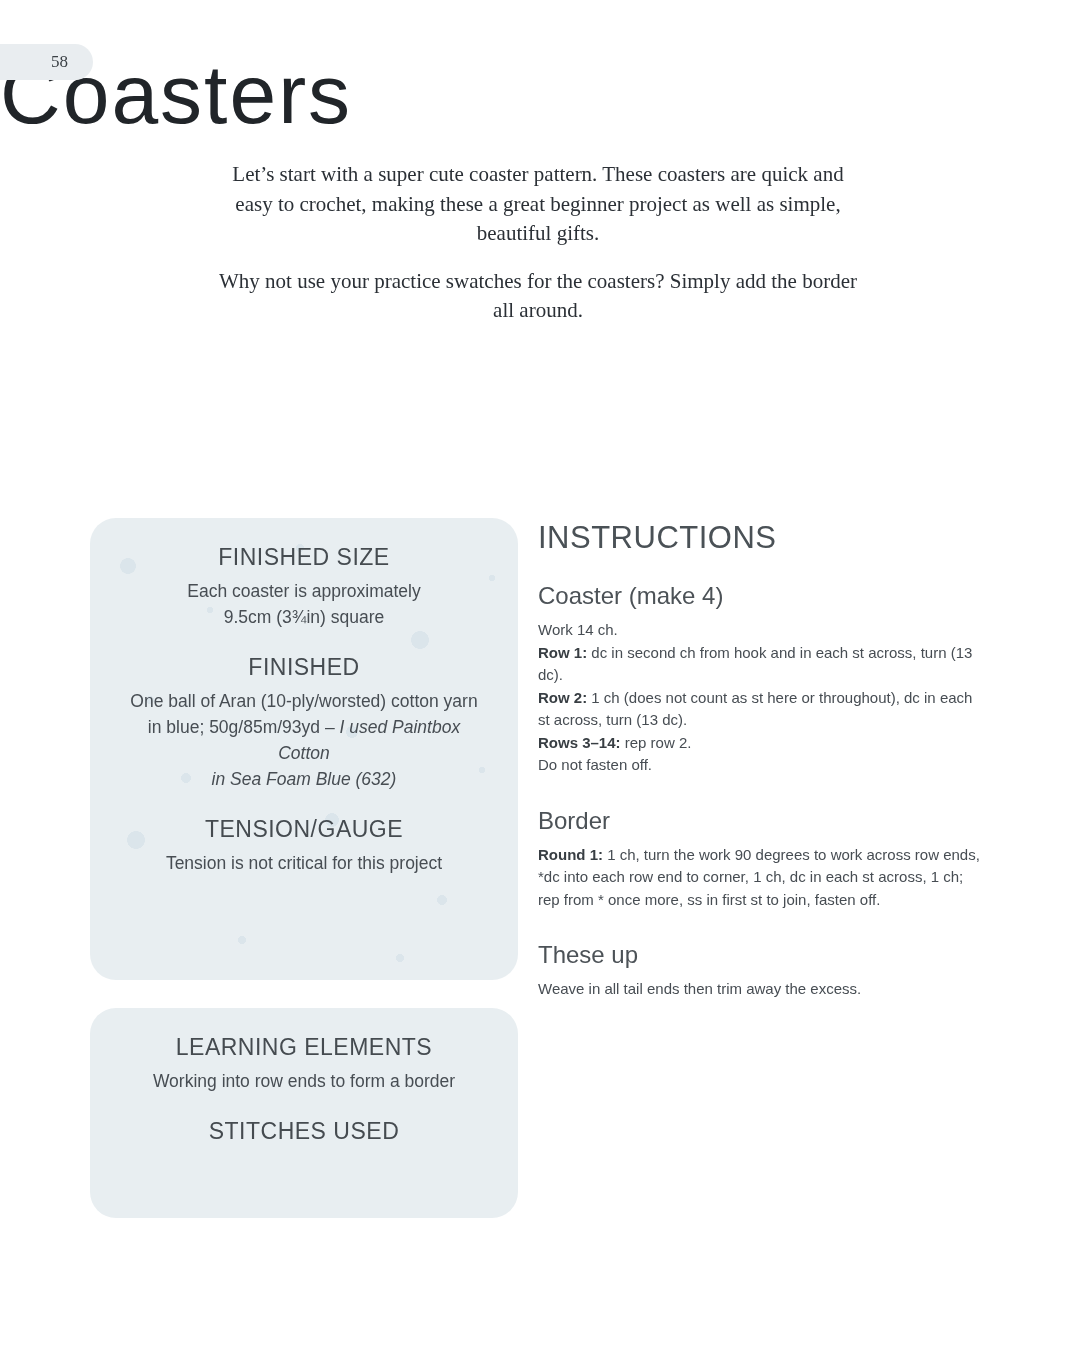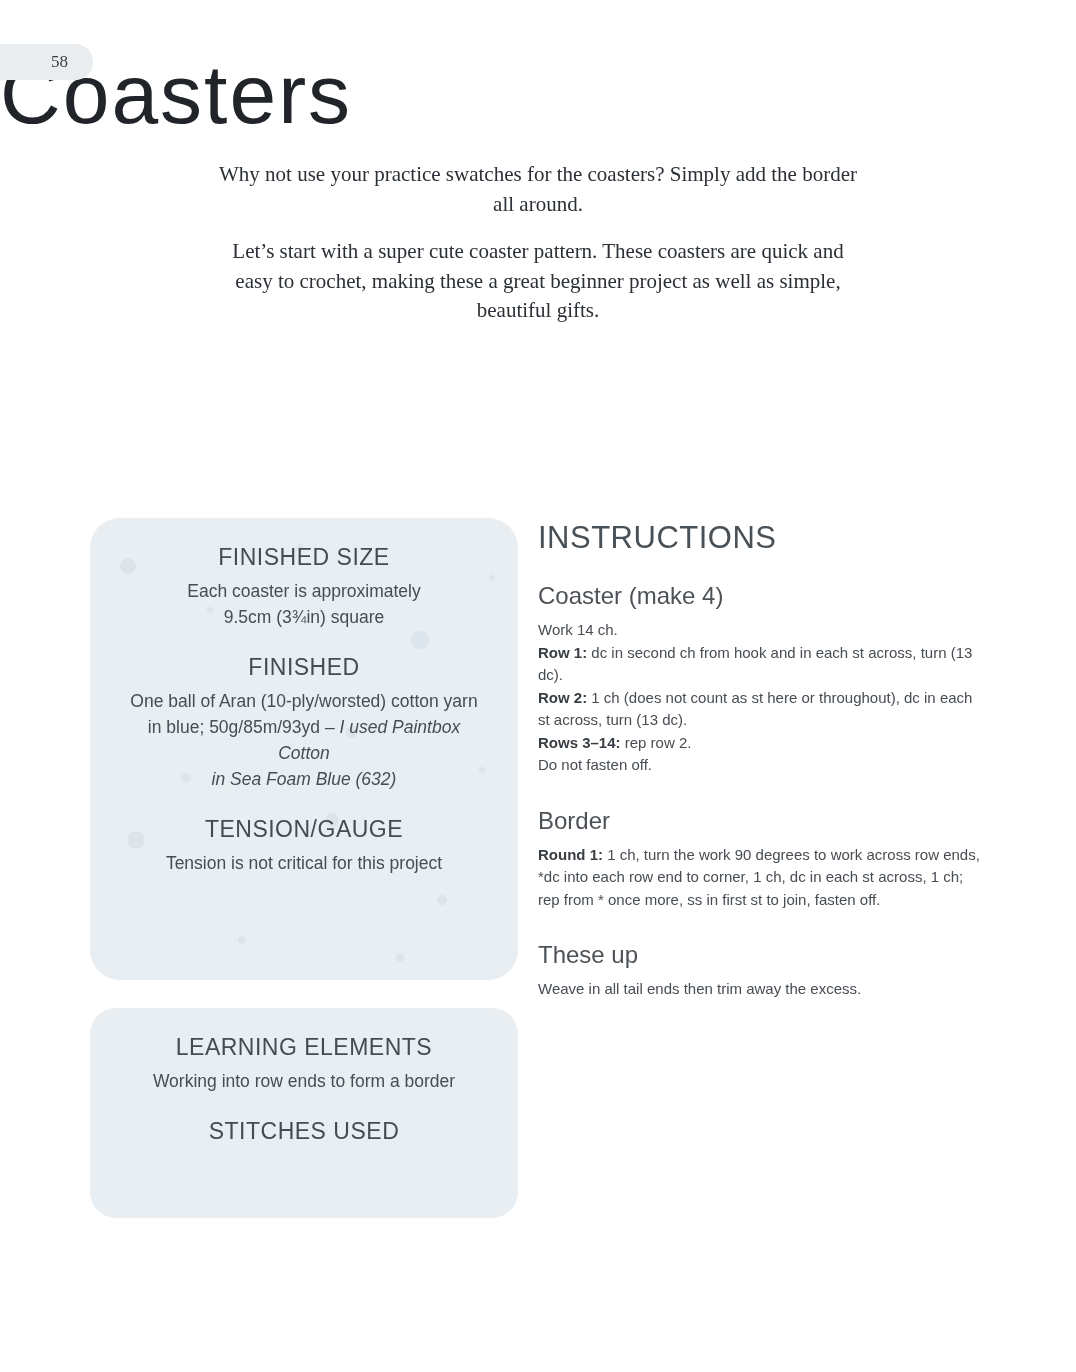--- a/index.html
+++ b/index.html
@@ -95,21 +95,20 @@
       radial-gradient(circle 6px  at 262px 214px, var(--speckle) 97%, transparent),
       radial-gradient(circle 3px  at 392px 252px, var(--speckle) 97%, transparent),
       radial-gradient(circle 9px  at  46px 322px, var(--speckle) 97%, transparent),
       radial-gradient(circle 5px  at 352px 382px, var(--speckle) 97%, transparent),
       radial-gradient(circle 4px  at 152px 422px, var(--speckle) 97%, transparent),
       radial-gradient(circle 7px  at 242px 302px, var(--speckle) 97%, transparent),
       radial-gradient(circle 3px  at 402px  60px, var(--speckle) 97%, transparent),
       radial-gradient(circle 5px  at  96px 260px, var(--speckle) 97%, transparent),
       radial-gradient(circle 4px  at 310px 440px, var(--speckle) 97%, transparent);
     background-repeat: no-repeat;
-    border-radius: 30px;
   }
   .panel--plain {
     margin-top: 28px;
     min-height: 210px;
   }
   .panel-heading {
     font-size: 23px;
     font-weight: 300;
     letter-spacing: 0.5px;
     color: var(--heading-text);
@@ -152,22 +151,22 @@
 </head>
 <body>
 
 <div class="page-pill">
   <span>58</span>
 </div>
 
 <h1 class="title">Coasters</h1>
 
 <div class="intro">
+  <p>Let’s start with a super cute coaster pattern. These coasters are quick and easy to crochet, making these a great beginner project as well as simple, beautiful gifts.</p>
   <p>Why not use your practice swatches for the coasters? Simply add the border all around.</p>
-  <p>Let’s start with a super cute coaster pattern. These coasters are quick and easy to crochet, making these a great beginner project as well as simple, beautiful gifts.</p>
 </div>
 
 <div class="main">
 
   <div class="left-col">
 
     <div class="panel panel--speckled">
       <div class="panel-section">
         <h3 class="panel-heading">FINISHED SIZE</h3>
         <p class="panel-body"><span>Each coaster is approximately

